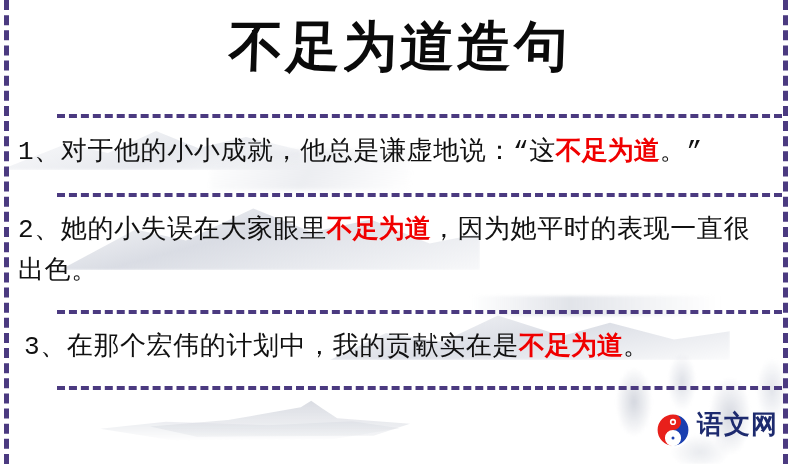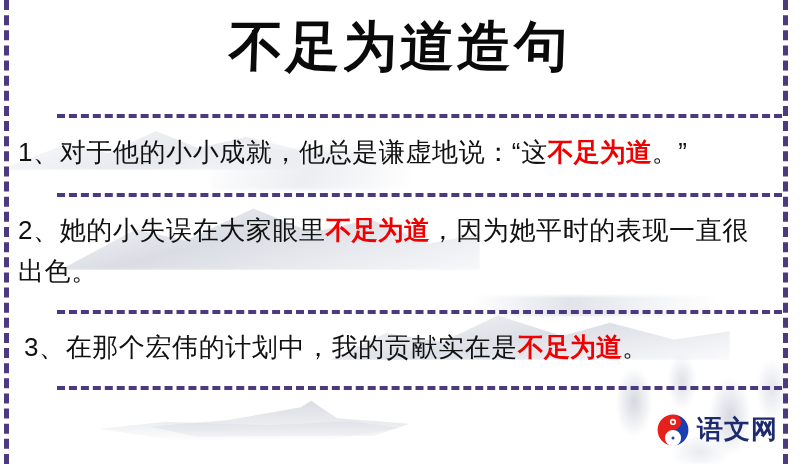--- a/index.html
+++ b/index.html
@@ -100,40 +100,40 @@
     position:absolute;left:57px;width:725px;height:0;
     border-top:4px dashed #4b3a80;
   }
   .hrule-1{top:114px;}
   .hrule-2{top:193px;}
   .hrule-3{top:310px;}
   .hrule-4{top:386px;}
 
   .sentence{
     position:absolute;left:18px;width:752px;
-    font-family:Liberation Sans, sans-serif;
+    font-family:Liberation Mono, monospace;
     font-size:26px;
     line-height:41px;
     color:#111111;
     letter-spacing:.6px;
   }
   .s1{top:132px;}
   .s2{top:210px;}
   .s3{top:327px;margin-left:6px;}
 
   .hl{
     color:#f00000;
     font-weight:bold;
     letter-spacing:0;
   }
 
   
   .logo{
     position:absolute;left:655px;top:412px;
-    display:flex;align-items:center;gap:6px;
+    display:flex;align-items:flex-start;gap:6px;
   }
   .logo-mark{
     position:relative;width:36px;height:36px;border-radius:50%;
     overflow:hidden;
     background:#ffffff;
   }
   .logo-mark svg{display:block;}
   .logo-text{
     font-family:"Liberation Serif","DejaVu Serif",serif;
     font-weight:bold;

